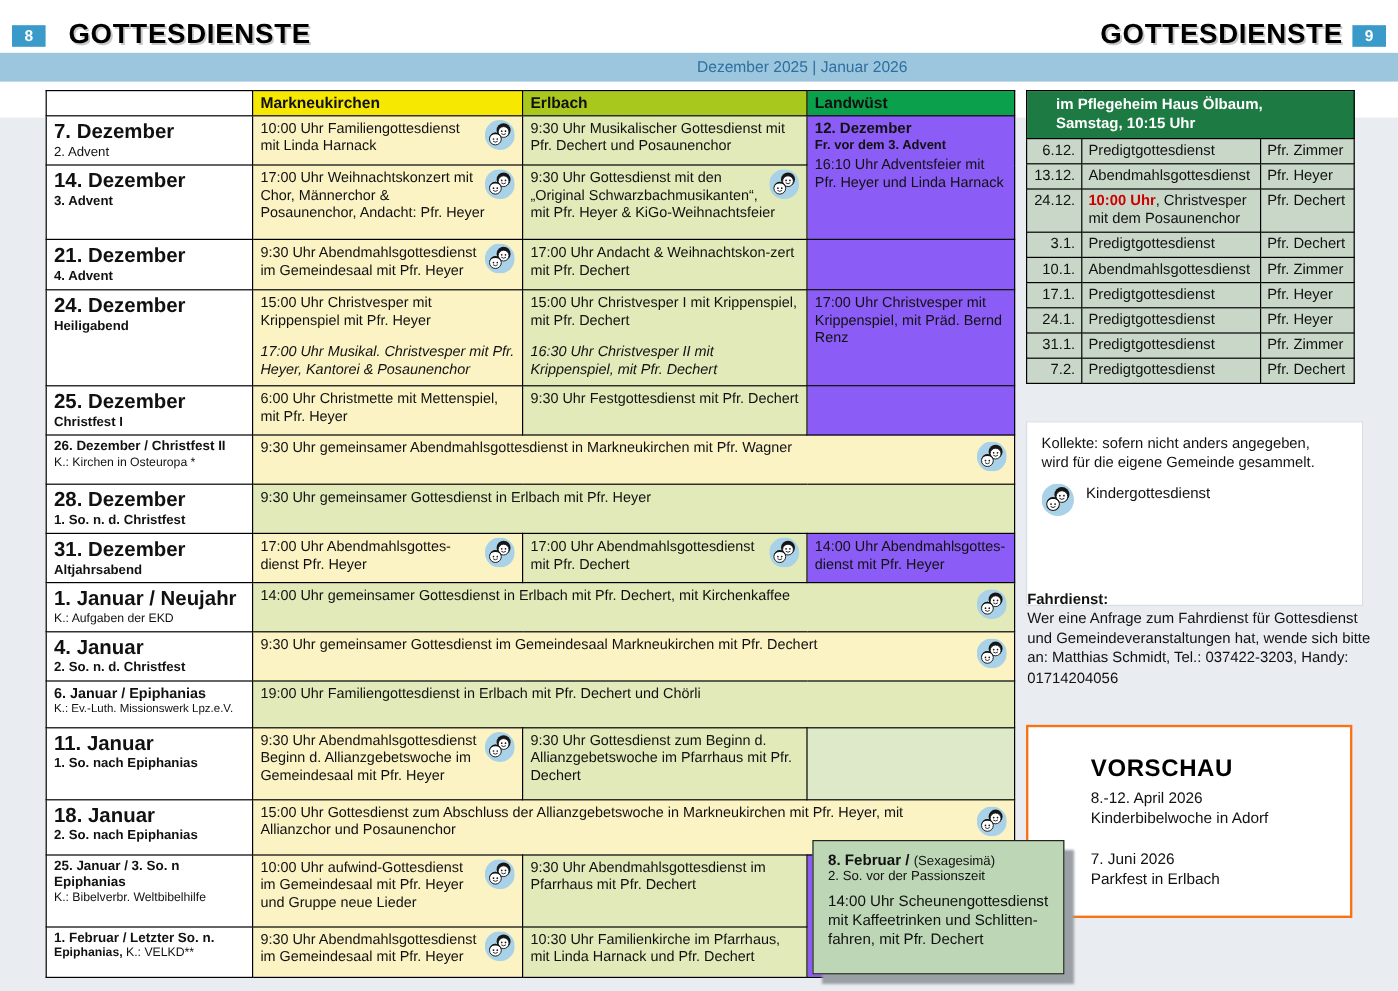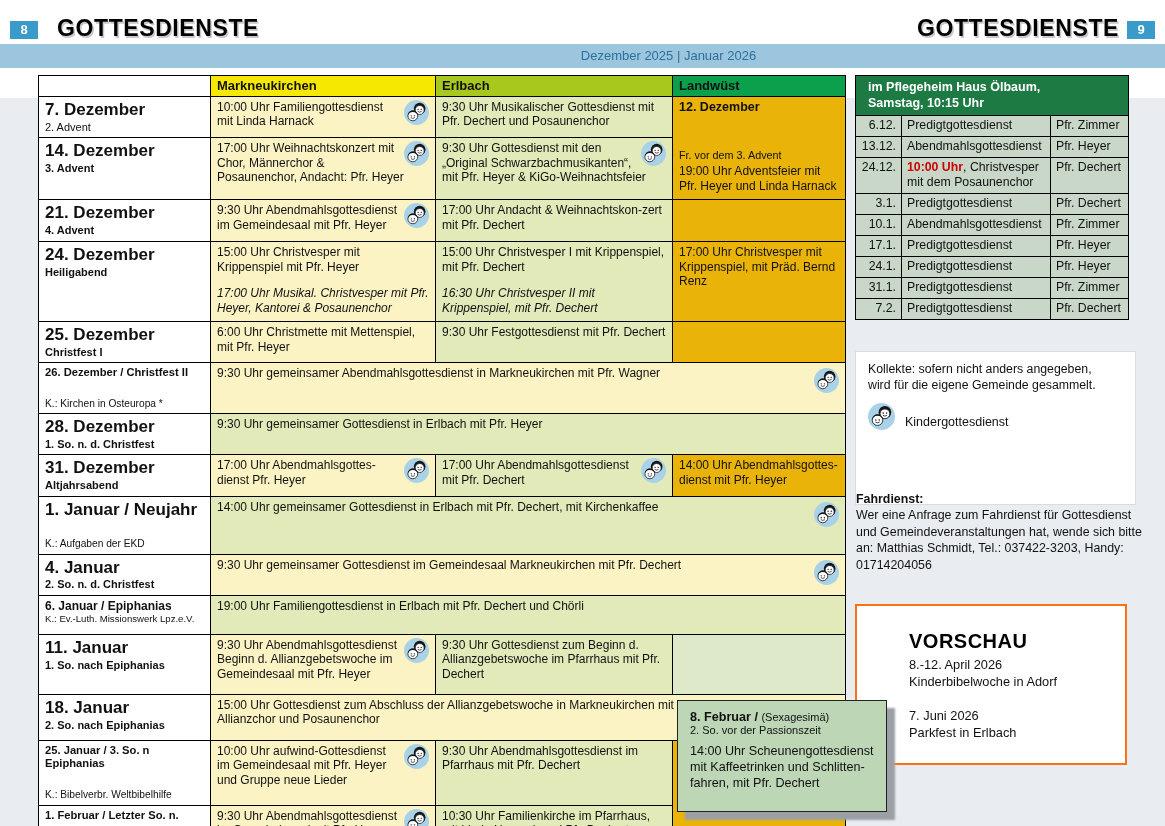--- a/index.html
+++ b/index.html
@@ -22,45 +22,45 @@
   .h-date { background:#ffffff; }
   .h-mk { background:#f6e800; }
   .h-er { background:#a8c81e; }
   .h-lw { background:#0aa04c; }
   .dcell { background:#ffffff; }
   .d1 { font-weight:bold; font-size:17px; }
   .d1.fit { font-size:11.2px; }
   .d1.fit2 { font-size:12px; }
   .d2 { font-size:11px; }
   .d2.b { font-weight:bold; }
-  .d2.k { font-size:10.2px;margin-top:18px; }
+  .d2.k { font-size:10.2px; }
   .d2.kk { font-size:9.6px; }
   .mkc { background:#fbf3c3; }
   .erc { background:#e1eab8; }
-  .lwc { background:#eab308; }
+  .lwc { background:#8b5cf6; }
   .lwc2 { background:#dde9c8; }
   .spy { background:#fbf3c3; }
   .spg { background:#e1eab8; }
   .kids { width:25px; height:25px; float:right; margin:0 0 2px 5px; }
   .kids.sp { margin-top:2px; }
   .para + .para { margin-top:12px;font-style:italic; }
   .lw-t { font-weight:bold; font-size:12.5px; }
-  .lw-s { font-weight:normal; font-size:10.8px; margin-bottom:2px;margin-top:34px; }
+  .lw-s { font-weight:bold; font-size:10.8px; margin-bottom:2px; }
 
   
   .phtable { position:absolute; left:855px; top:75px; width:273px; border-collapse:collapse; table-layout:fixed; }
-  .phtable .phhead { background:#1c7a42; color:#fff; font-weight:bold; font-size:12.5px; text-align:left; padding:3px 12px; border:1.5px solid #000; line-height:1.3; }
+  .phtable .phhead { background:#1c7a42; color:#fff; font-weight:bold; font-size:12.5px; text-align:left; padding:3px 24px; border:1.5px solid #000; line-height:1.3; }
   .phtable td { border:1.5px solid #000; background:#c9d7c8; font-size:12.3px; padding:2px 5px; color:#111; vertical-align:top; line-height:1.3; height:21px; }
   .phd { text-align:right; }
   .red-time { color:#cc0000; font-weight:bold; }
 
   
   .kollekte { position:absolute; left:855px; top:351px; width:281px; height:154px; background:#fff; border:1px solid #d9dde1; padding:10px 12px; font-size:12.3px; color:#111; line-height:1.3; }
   .knotes { font-size:10.8px; margin-top:10px; line-height:1.3; }
-  .klegend { margin-top:9px; display:flex; align-items:flex-end; gap:10px; font-size:12.5px; }
+  .klegend { margin-top:9px; display:flex; align-items:flex-start; gap:10px; font-size:12.5px; }
   .klegend .kids { float:none; width:27px; height:27px; margin:0; }
 
   
   .fahr { position:absolute; left:856px; top:491px; width:298px; font-size:12.4px; line-height:1.32; color:#111; }
   .fahr .ft { font-weight:bold; }
 
   
   .vorschau { position:absolute; left:855px; top:604px; width:272px; height:161px; border:2px solid #f97316; background:#fff; padding:24px 8px 0 52px; }
   .v-title { font-size:20px; font-weight:bold; letter-spacing:.5px; margin-bottom:3px; color:#000; }
   .v-item { font-size:12.8px; line-height:1.35; color:#111; }
@@ -130,21 +130,21 @@
               <use href="#kidsym"></use>
             </svg>
         <div>10:00 Uhr Familiengottesdienst mit Linda Harnack</div>
       </td>
       <td class="erc">
         <div>9:30 Uhr Musikalischer Gottesdienst mit Pfr. Dechert und Posaunenchor</div>
       </td>
       <td class="lwc" rowspan="2">
         <div class="lw-t">12. Dezember</div>
         <div class="lw-s">Fr. vor dem 3. Advent</div>
-        <div>19:00 Uhr Adventsfeier mit Pfr. Heyer und Linda Harnack</div>
+        <div>16:10 Uhr Adventsfeier mit Pfr. Heyer und Linda Harnack</div>
       </td>
     </tr>
 
     <tr style="height:62px">
       <td class="dcell">
         <div class="d1">14. Dezember</div>
         <div class="d2 b">3. Advent</div>
       </td>
       <td class="mkc">
         <svg class="kids">

